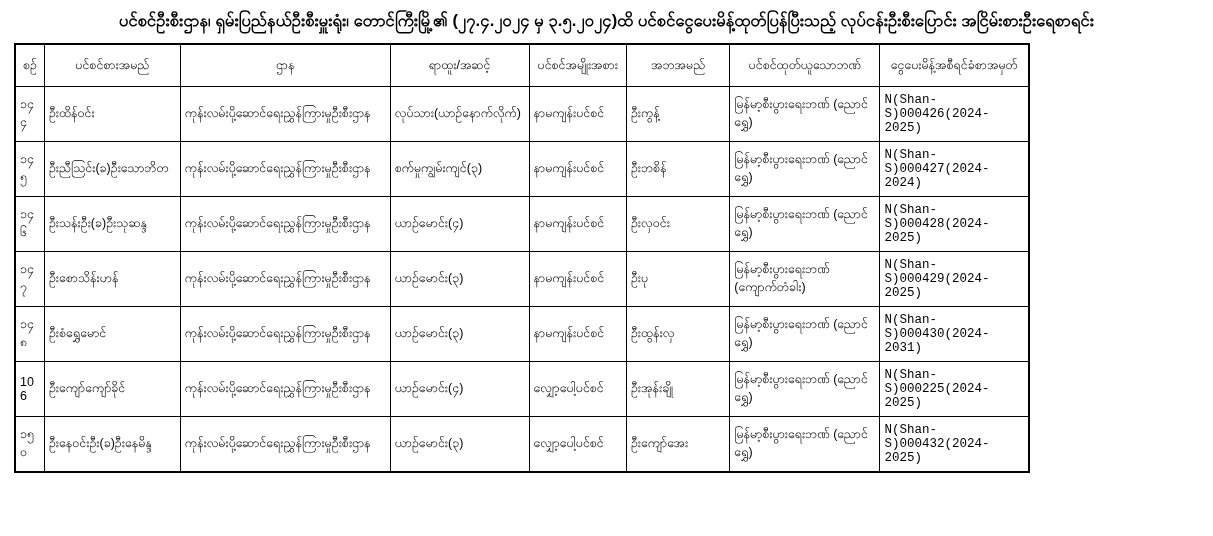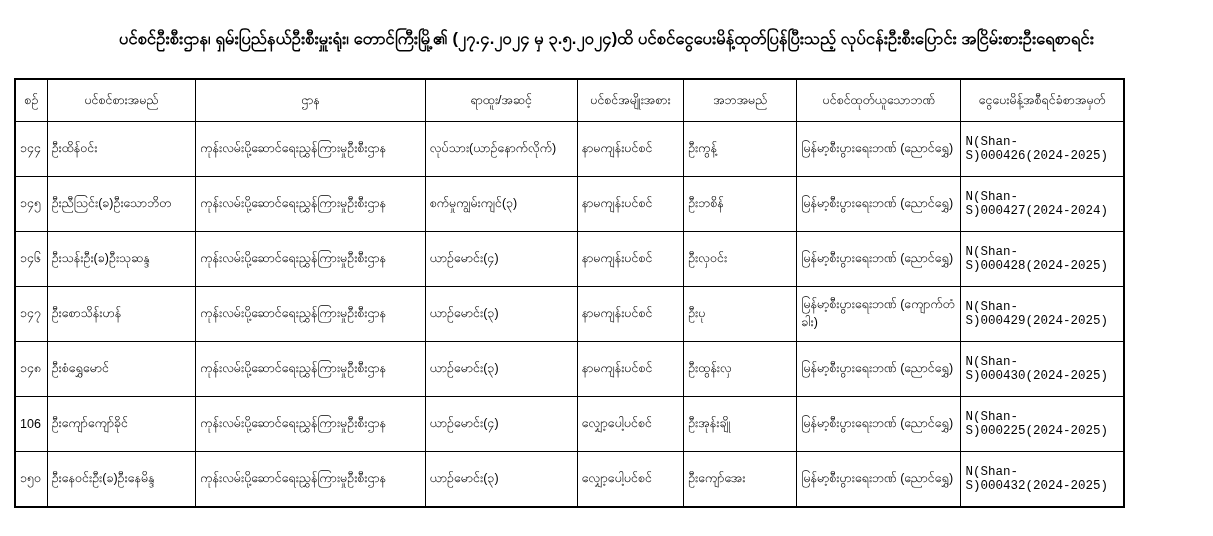--- a/index.html
+++ b/index.html
@@ -3,27 +3,26 @@
 <meta charset="utf-8">
 <style>
   html,body{margin:0;padding:0;}
   body{
     width:1213px;height:536px;background:#ffffff;color:#000000;
     font-family:"Liberation Sans","DejaVu Sans",sans-serif;
     overflow:hidden;
   }
   .title{
     text-align:center;font-weight:bold;font-size:16.5px;
-    padding:28px 10px 9px 10px;letter-spacing:0.1px;
+    padding:10px 10px 9px 10px;letter-spacing:0.1px;
   }
   table.pension{
     border-collapse:collapse;table-layout:fixed;
-    margin-left:14px;width:1111px;
+    margin-left:14px;width:1016px;
     border:2px solid #000;
-    margin-top:17px;
   }
   table.pension th, table.pension td{
     border:1px solid #000;
     font-size:12.5px;font-weight:normal;
     padding:2px 4px;vertical-align:middle;
     overflow:hidden;word-wrap:break-word;
   }
   table.pension th{
     text-align:center;height:37px;font-size:12.5px;
   }
@@ -105,21 +104,21 @@
           <td class="latin">N(Shan-S)000429(2024-2025)</td>
         </tr>
         <tr>
           <td class="c-center">၁၄၈</td>
           <td>ဦးစံရွှေမောင်</td>
           <td>ကုန်းလမ်းပို့ဆောင်ရေးညွှန်ကြားမှုဦးစီးဌာန</td>
           <td>ယာဉ်မောင်း(၃)</td>
           <td>နာမကျန်းပင်စင်</td>
           <td>ဦးထွန်းလှ</td>
           <td>မြန်မာ့စီးပွားရေးဘဏ် (ညောင်ရွှေ)</td>
-          <td class="latin">N(Shan-S)000430(2024-2025)</td>
+          <td class="latin">N(Shan-S)000430(2024-2031)</td>
         </tr>
         <tr>
           <td class="c-center">106</td>
           <td>ဦးကျော်ကျော်ခိုင်</td>
           <td>ကုန်းလမ်းပို့ဆောင်ရေးညွှန်ကြားမှုဦးစီးဌာန</td>
           <td>ယာဉ်မောင်း(၄)</td>
           <td>လျှော့ပေါ့ပင်စင်</td>
           <td>ဦးအုန်းချို</td>
           <td>မြန်မာ့စီးပွားရေးဘဏ် (ညောင်ရွှေ)</td>
           <td class="latin">N(Shan-S)000225(2024-2025)</td>

